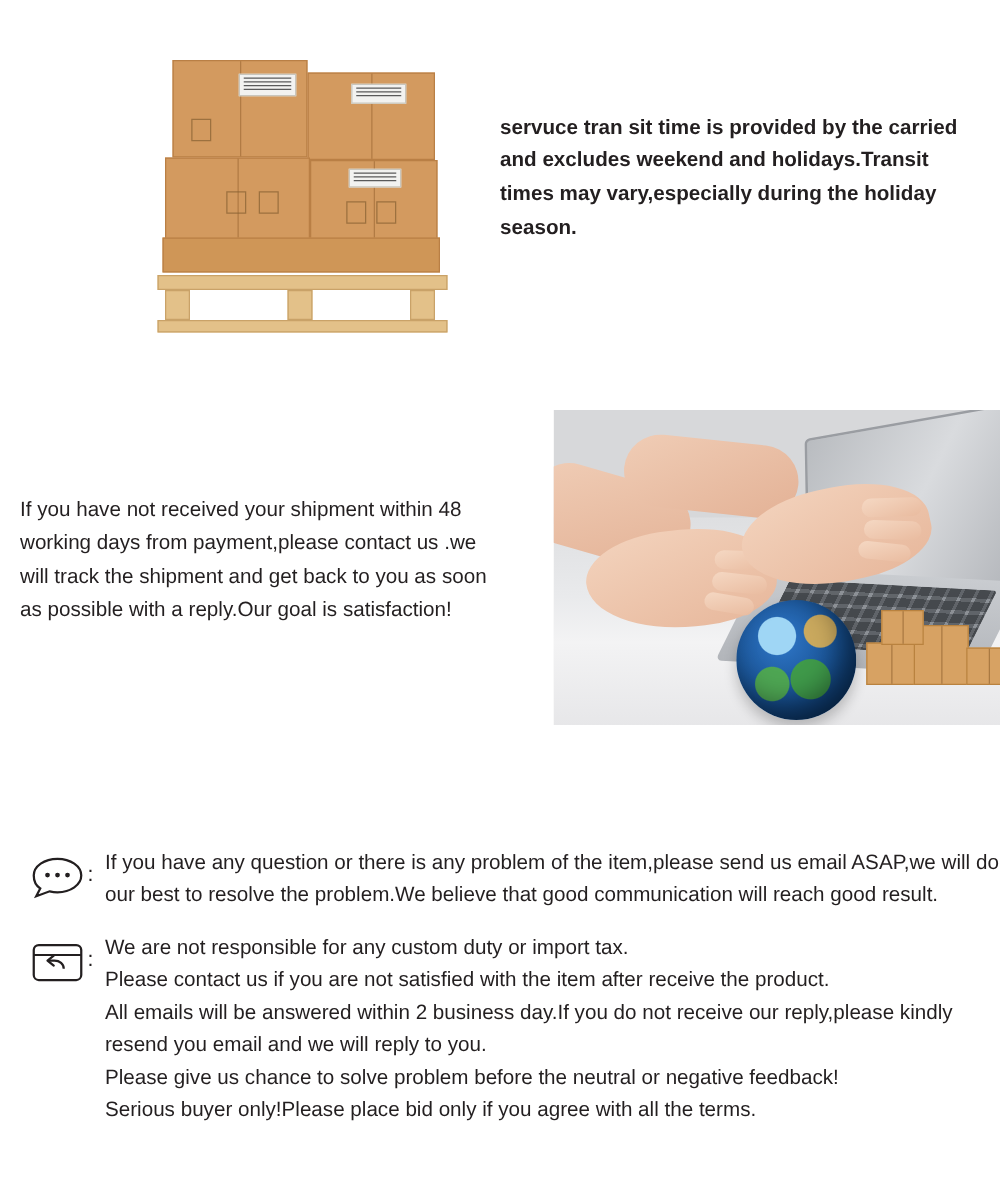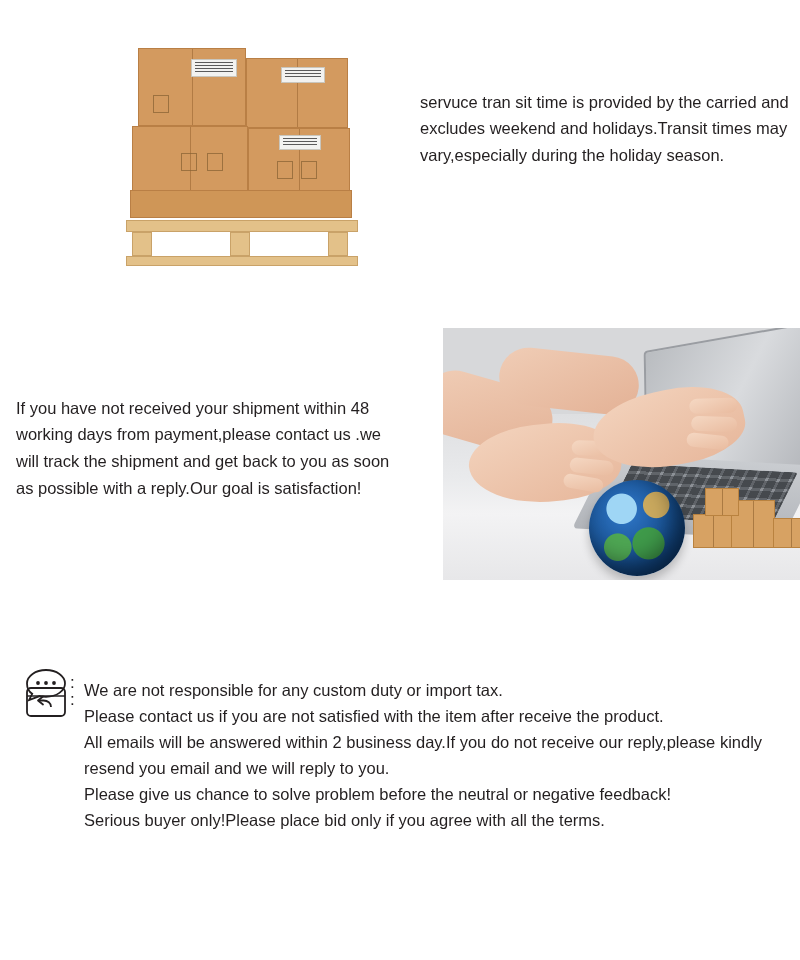--- a/index.html
+++ b/index.html
@@ -34,23 +34,24 @@
   }
   #pallet-figure {
     position: absolute;
     left: 78px;
     top: 14px;
     width: 260px;
     height: 250px;
   }
   #shipping-text {
     position: absolute;
-    left: 420px;
+    left: 400px;
     top: 72px;
     width: 375px;
+    font-weight: bold;
   }
 
   
   .pallet-wrap { position: relative; width: 100%; height: 100%; }
   .crt {
     position: absolute;
     background: #d39a5f;
     border: 1px solid #b97f45;
     box-sizing: border-box;
   }
@@ -323,20 +324,21 @@
   <div class="note-row">
     <span class="note-icon">
       <svg class="icon-svg" viewBox="0 0 44 34" xmlns="http://www.w3.org/2000/svg">
         <path d="M22 2c10.5 0 19 6 19 13.4 0 7.4-8.5 13.4-19 13.4-2.2 0-4.3-.27-6.3-.76L5 32l3.2-6.2C4.3 23.2 3 19.5 3 15.4 3 8 11.5 2 22 2z" fill="none" stroke="#231f20" stroke-width="1.8"></path>
         <circle cx="14" cy="15" r="1.9" fill="#231f20"></circle>
         <circle cx="22" cy="15" r="1.9" fill="#231f20"></circle>
         <circle cx="30" cy="15" r="1.9" fill="#231f20"></circle>
       </svg>
     </span>
     <span class="note-colon">:</span>
+    <p class="note-text">If you have any question or there is any problem of the item,please send us email ASAP,we will do our best to resolve the problem.We believe that good communication will reach good result.</p>
   </div>
 
   <div class="note-row">
     <span class="note-icon">
       <svg class="icon-svg" viewBox="0 0 44 34" xmlns="http://www.w3.org/2000/svg">
         <rect x="3" y="3" width="38" height="28" rx="4" ry="4" fill="none" stroke="#231f20" stroke-width="1.8"></rect>
         <path d="M3 11h38" stroke="#231f20" stroke-width="1.6"></path>
         <path d="M27 22c0-4-3.3-6.5-7.4-6.5H15" fill="none" stroke="#231f20" stroke-width="1.8"></path>
         <path d="M19 11.5 14 15.5l5 4" fill="none" stroke="#231f20" stroke-width="1.8" stroke-linejoin="round" stroke-linecap="round"></path>
       </svg>

